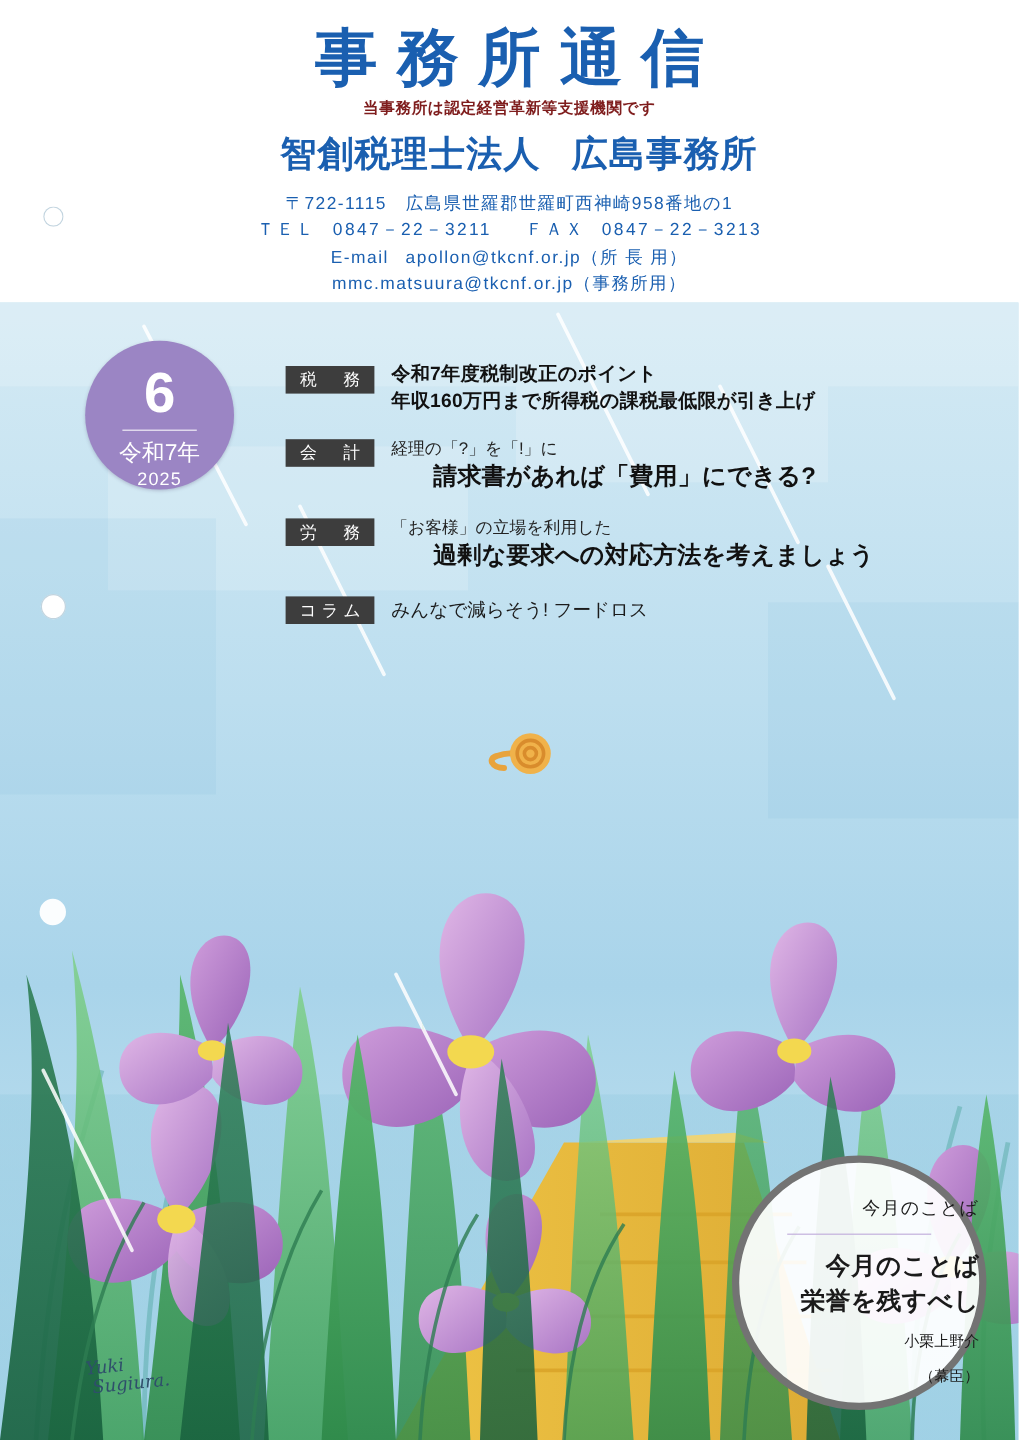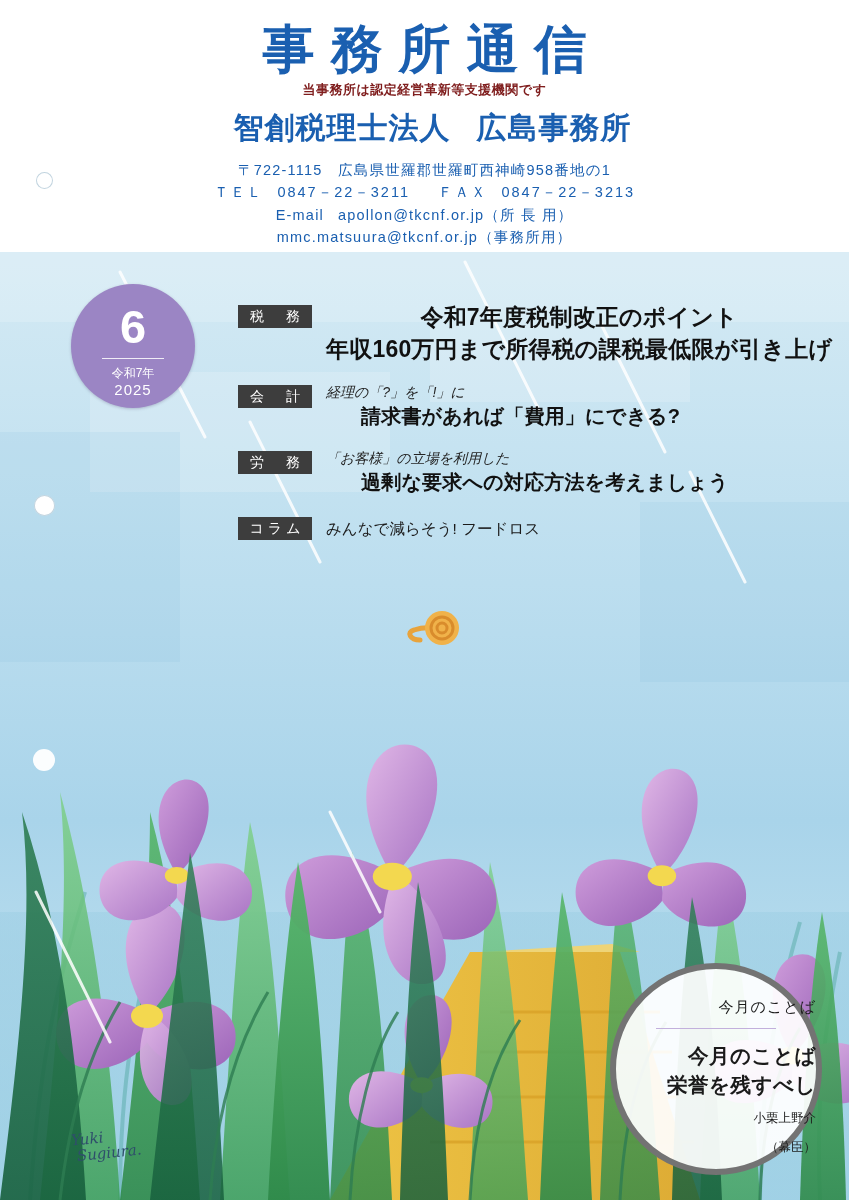--- a/index.html
+++ b/index.html
@@ -99,21 +99,21 @@
     font-weight: bold;
     line-height: 1;
     padding-top: 19px;
     letter-spacing: 0;
   }
   .month-rule {
     width: 62px; height: 1px;
     background: rgba(255,255,255,0.85);
     margin: 8px auto 6px auto;
   }
-  .month-era { font-size: 12px; line-height: 1.35; }
+  .month-era { font-size: 19px; line-height: 1.35; }
   .month-year { font-size: 15px; letter-spacing: 1px; line-height: 1.2; }
 
   
   .contents {
     position: absolute;
     left: 238px; top: 302px;
     width: 600px;
   }
   .c-row {
     display: flex;
@@ -134,30 +134,29 @@
     margin-top: 3px;
   }
   .c-body {
     margin-left: 14px;
     color: #1b1b1b;
   }
   .c-sub {
     font-size: 14px;
     line-height: 1.5;
     color: #232323;
-    font-style: italic;
   }
   .c-main {
     font-size: 22px;
     font-weight: bold;
     line-height: 1.38;
     color: #111111;
     letter-spacing: 0.2px;
   }
-  .row-tax .c-main { font-size: 23px; text-align: center; }
+  .row-tax .c-main { font-size: 16px; }
   .c-main.small { font-size: 20px; padding-left: 35px; }
   .c-plain {
     font-size: 15.5px;
     line-height: 1.5;
     color: #1b1b1b;
     margin-top: 3px;
   }
 
   
   .quote {

